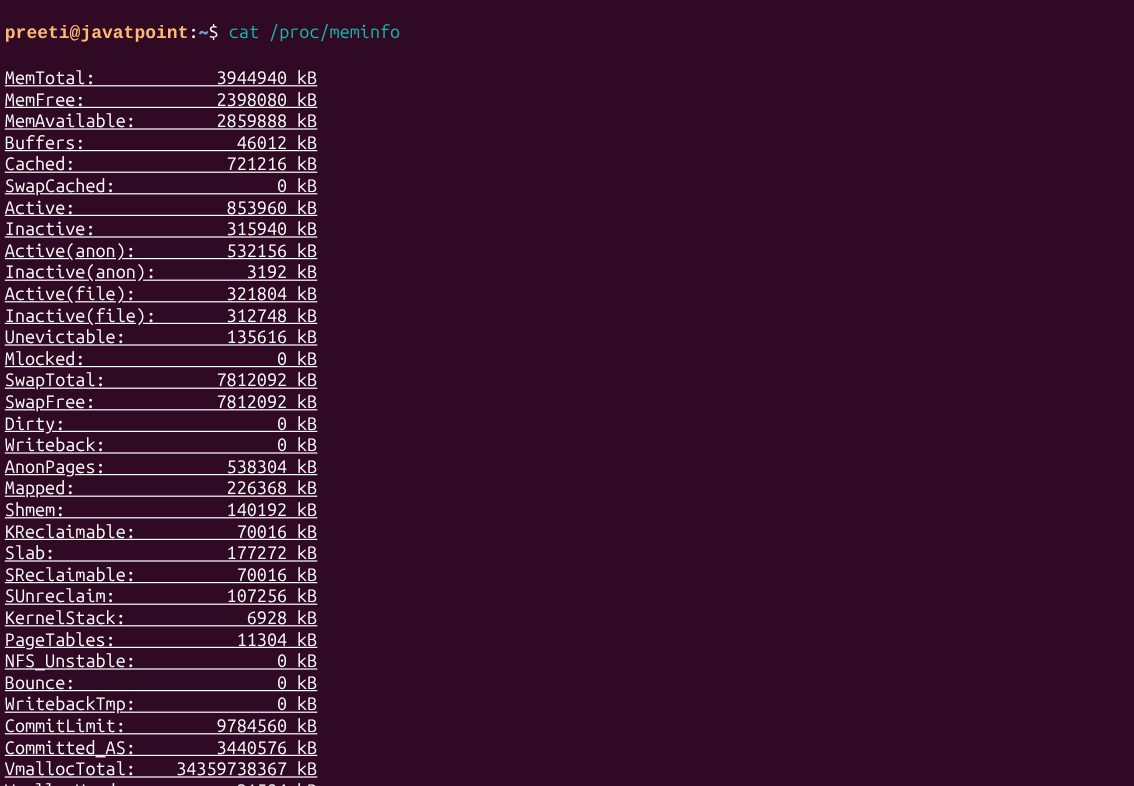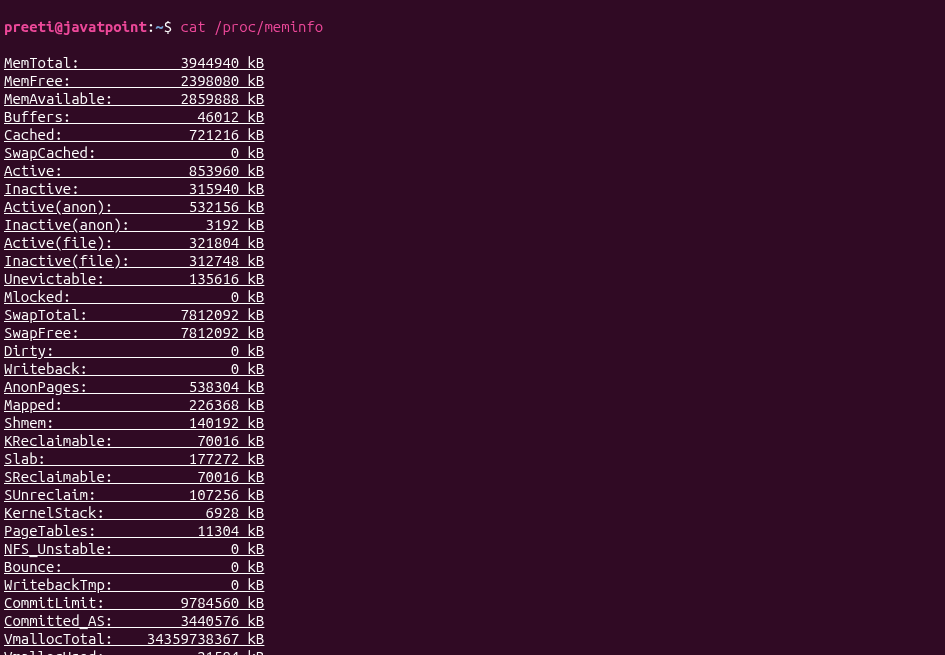--- a/index.html
+++ b/index.html
@@ -15,35 +15,36 @@
       line-height: 1.2;
       padding: 0 4px;
       width: 945px;
       height: 655px;
       overflow: hidden;
     }
     .terminal {
       white-space: pre;
     }
     .prompt-user {
-      color: #ec4899;
+      color: #fdba74;
       font-weight: bold;
+      font-family: Liberation Mono, monospace;
     }
     .prompt-tilde {
       color: #729fcf;
       font-weight: bold;
     }
     .prompt-colon {
       color: #ffffff;
     }
     .prompt-dollar {
       color: #ffffff;
     }
     .command {
-      color: #ec4899;
+      color: #14b8a6;
     }
     .meminfo-line {
       display: block;
       text-decoration: underline;
     }
   </style>
 </head>
 <body>
 
 <div class="terminal">

